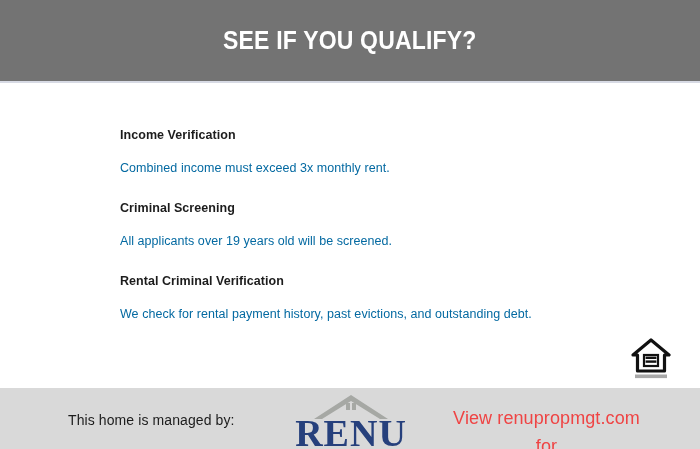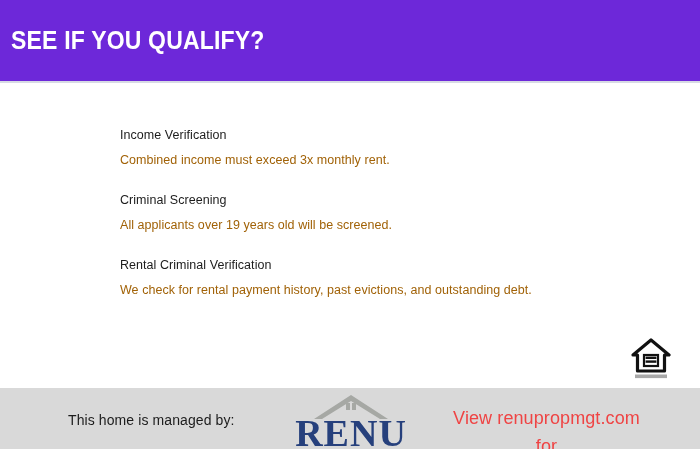--- a/index.html
+++ b/index.html
@@ -21,23 +21,24 @@
     overflow: hidden;
   }
 
   
   .header-banner {
     position: absolute;
     left: 0;
     top: 0;
     width: 700px;
     height: 81px;
-    background: #6d28d9;
+    background: #737373;
     display: flex;
     align-items: center;
+    justify-content: center;
   }
   .header-title {
     color: #ffffff;
     font-size: 25px;
     font-weight: bold;
     letter-spacing: 0.2px;
     font-family: "Liberation Sans", sans-serif;
     transform: scaleX(0.92);
     text-align: center;
     line-height: 1;
@@ -59,32 +60,32 @@
     width: 520px;
   }
   .criteria-item {
     margin-bottom: 20px;
   }
   .criteria-item:last-child {
     margin-bottom: 0;
   }
   .criteria-heading {
     font-size: 12.5px;
-    font-weight: normal;
+    font-weight: bold;
     color: #1c1c1c;
     line-height: 1.55;
     letter-spacing: 0.05px;
   }
   .criteria-desc {
     font-size: 12.5px;
     font-weight: normal;
-    color: #a16207;
+    color: #0369a1;
     line-height: 1.55;
     letter-spacing: 0.05px;
-    margin-top: 6px;
+    margin-top: 14px;
   }
 
   
   .eho-logo {
     position: absolute;
     left: 631px;
     top: 338px;
     width: 40px;
     height: 42px;
   }

